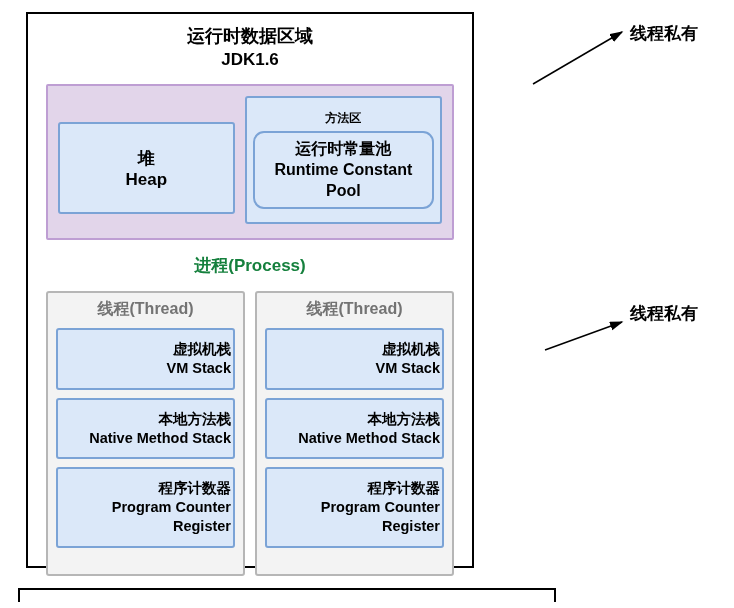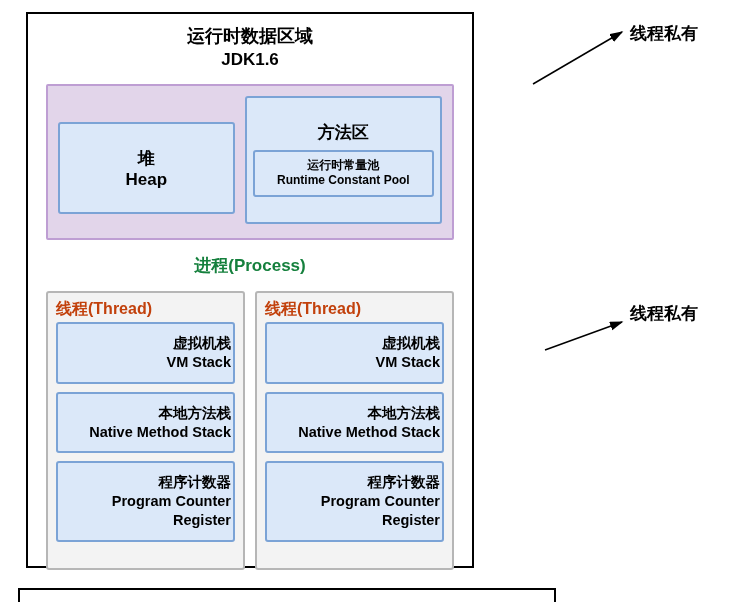--- a/index.html
+++ b/index.html
@@ -51,27 +51,27 @@
   margin-bottom: 10px;
   font-size: 17px;
 }
 
 .method-area {
   flex: 1.05;
   padding: 6px;
   display: flex;
   flex-direction: column;
 }
-.method-area .ma-title { font-size: 17px; line-height: 1.2; text-align: center; }
+.method-area .ma-title { font-size: 12px; line-height: 1.2; text-align: center; }
 .constant-pool {
   margin-top: 6px;
   background: #dbe8f9;
   border: 2px solid #7ba3d6;
-  border-radius: 3px;
-  font-size: 12px;
+  border-radius: 11px;
+  font-size: 16px;
   font-weight: bold;
   padding: 6px 2px;
   line-height: 1.3;
 }
 
 .process-label {
   text-align: center;
   color: #15803d;
   font-weight: bold;
   font-size: 17px;
@@ -86,25 +86,25 @@
 
 .thread-box {
   flex: 1;
   background: #f3f3f3;
   border: 2px solid #b6b6b6;
   border-radius: 3px;
   padding: 6px 8px 10px 8px;
 }
 
 .thread-title {
-  color: #c2410c;
+  color: #737373;
   font-weight: bold;
   font-size: 16px;
-  text-align: left;
-  margin-bottom: 2px;
+  text-align: center;
+  margin-bottom: 8px;
 }
 
 .stack-box {
   background: #dbe8f9;
   border: 2px solid #7ba3d6;
   border-radius: 3px;
   text-align: right;
   font-weight: bold;
   font-size: 14.5px;
   padding: 10px 2px;

